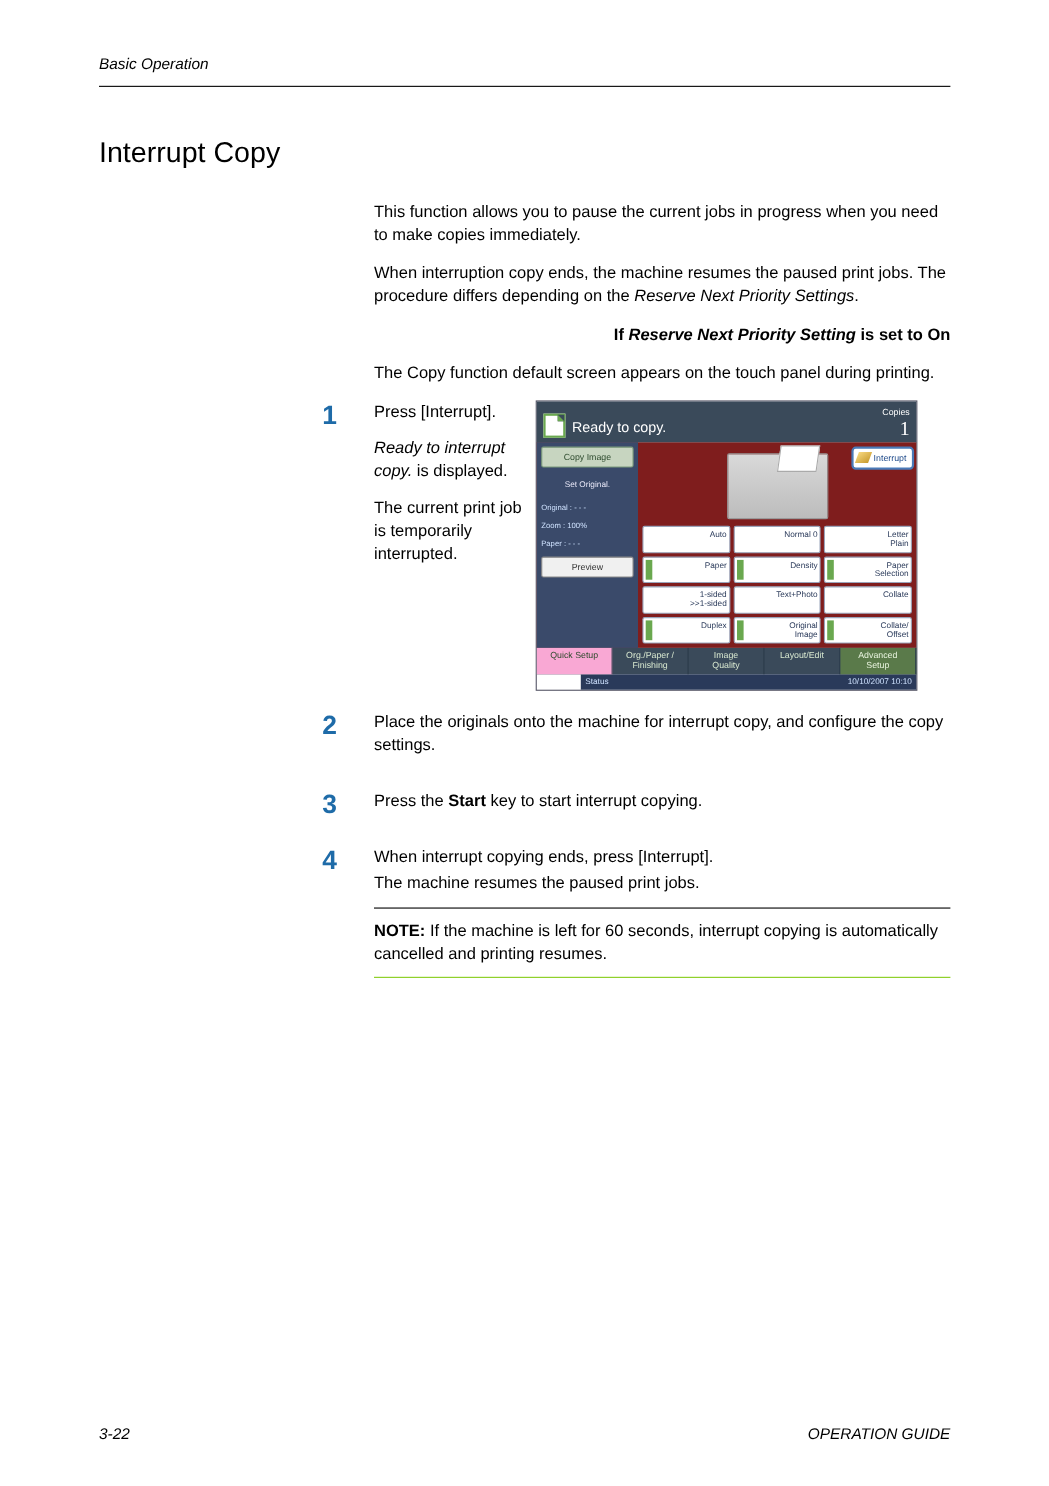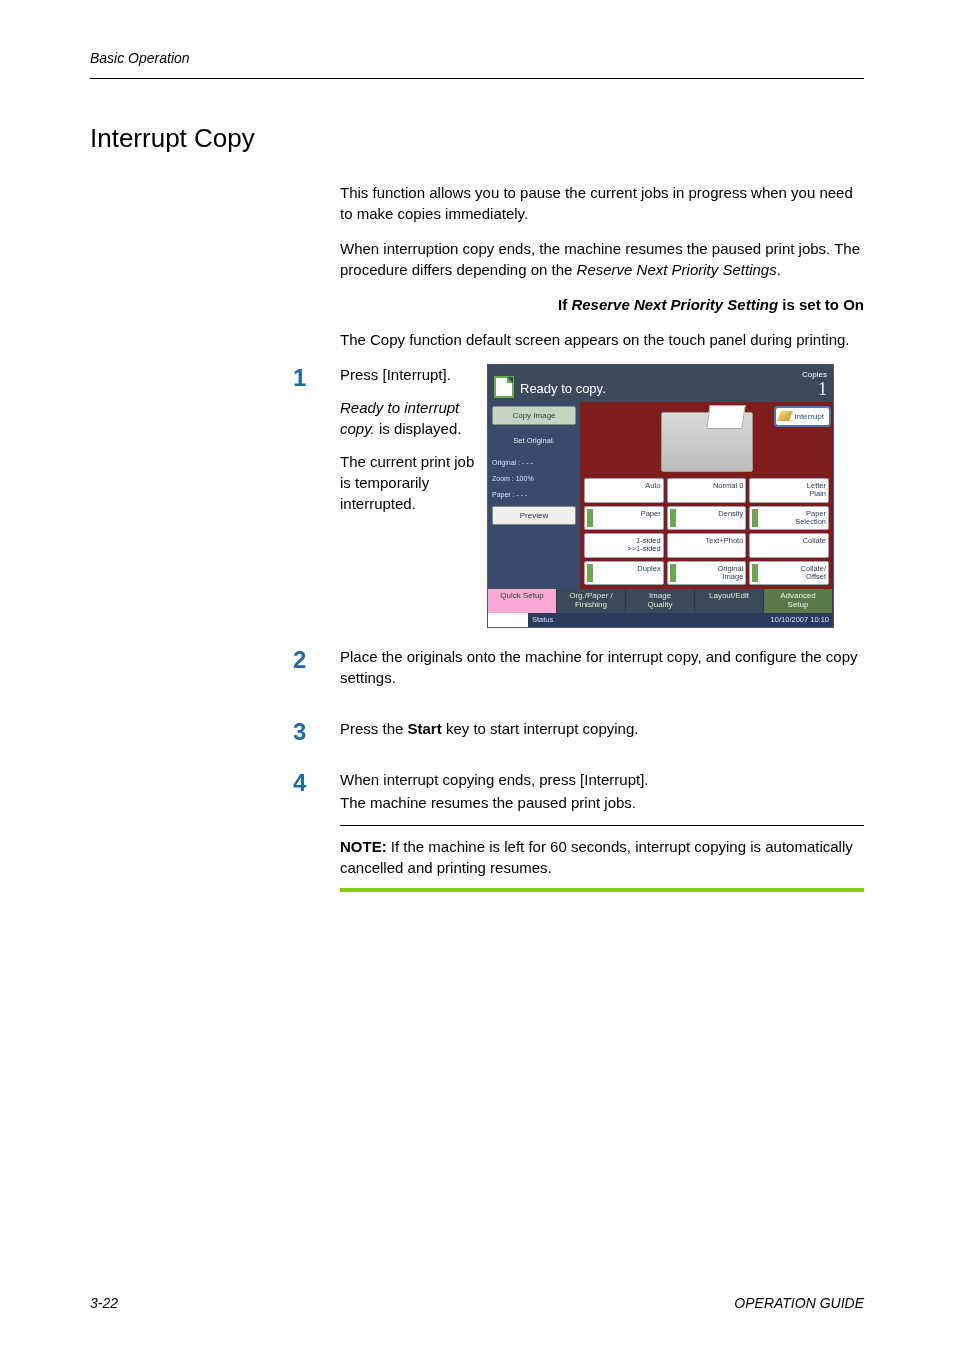--- a/index.html
+++ b/index.html
@@ -235,21 +235,21 @@
     background:#2a3a5a;
     color:#cfe2ff;
     font-size:7.5px;
     display:flex;
     justify-content:space-between;
     padding:2px 4px;
     margin-left:40px;
   }
   .note-block {
     border-top:1px solid #000;
-    border-bottom:4px solid #84cc16;
+    border-bottom:1px solid #84cc16;
     padding:10px 0;
     margin-top:2px;
     font-size:15px;
     line-height:1.4;
   }
   .note-block .note-label { font-weight:bold; }
   .footer {
     margin-top:auto;
     display:flex;
     justify-content:space-between;

